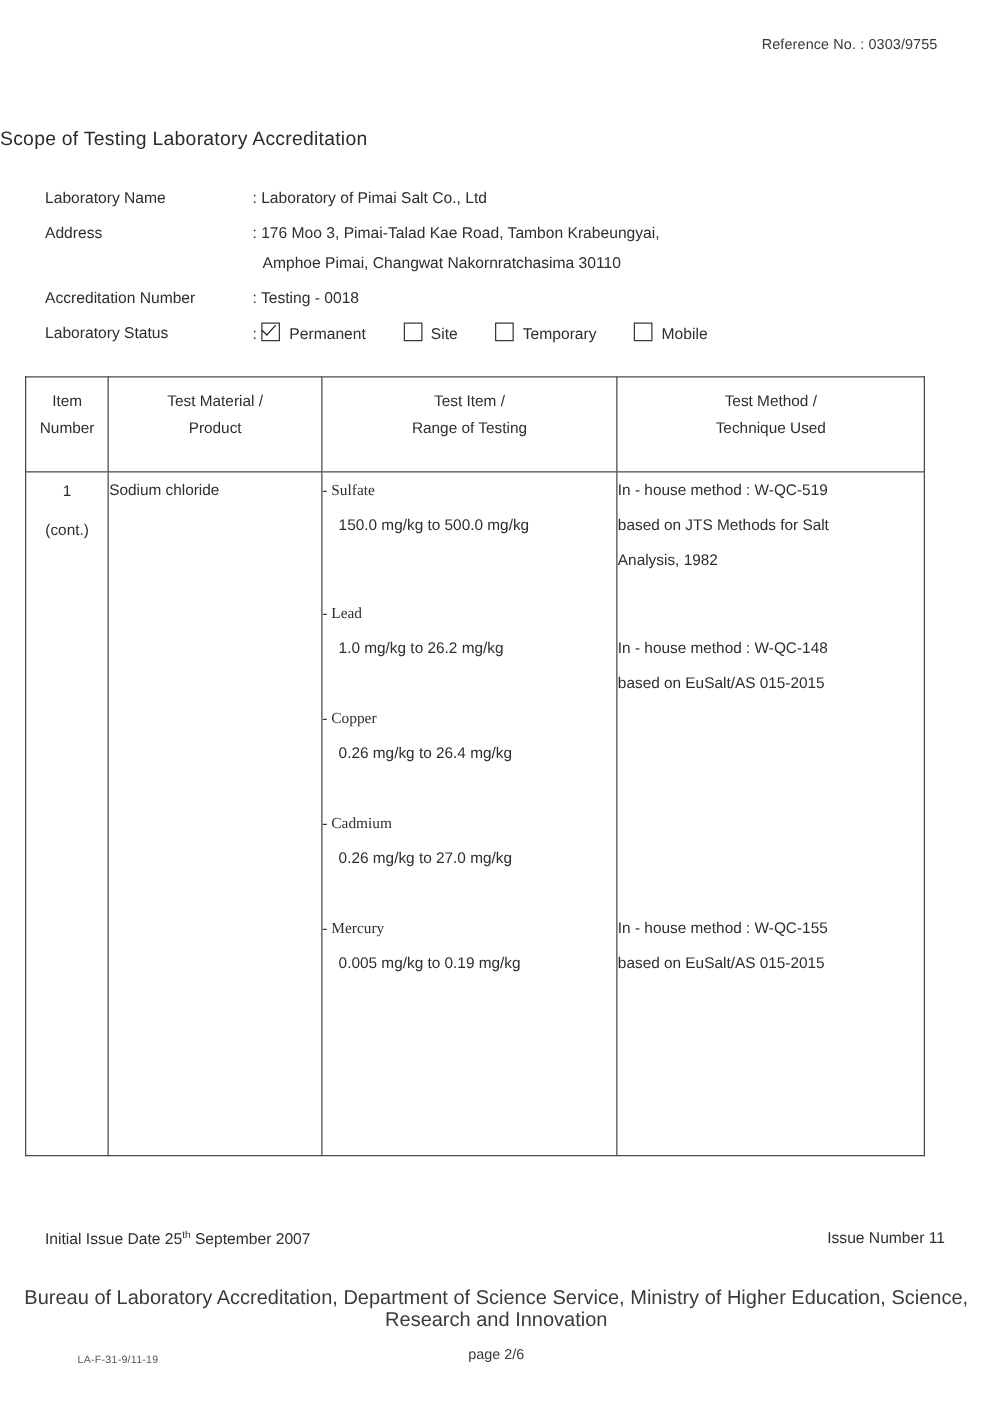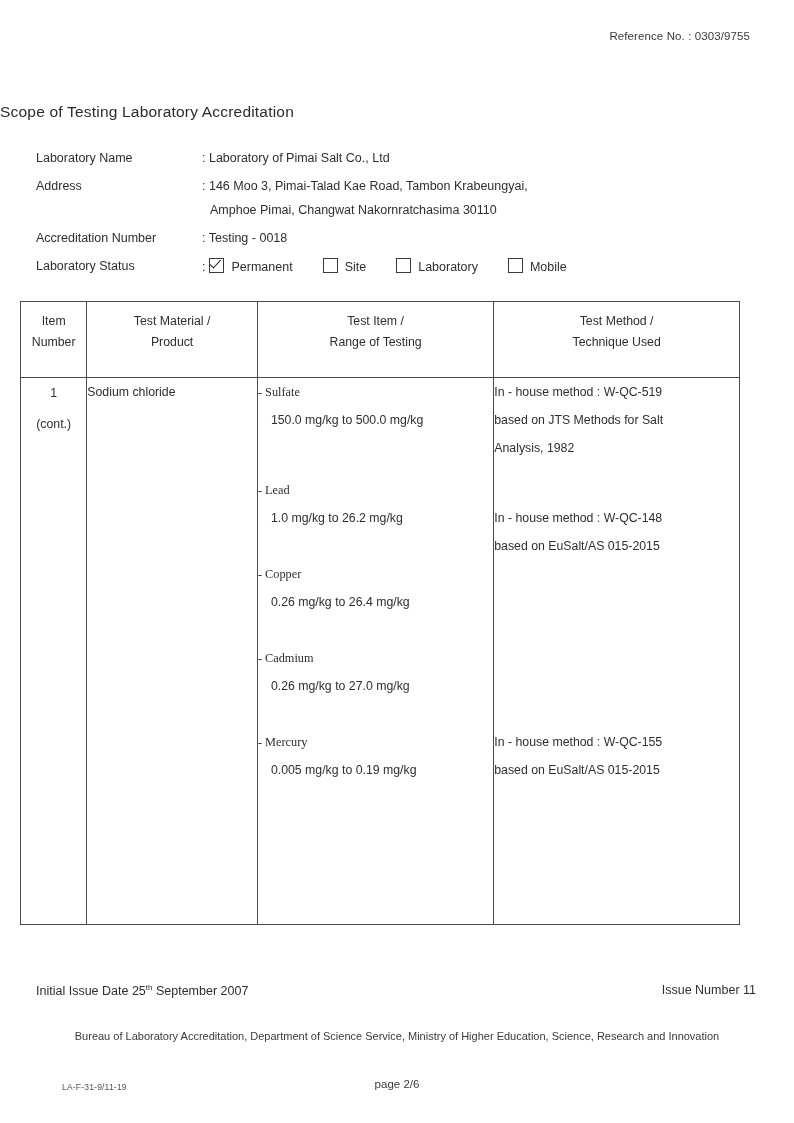--- a/index.html
+++ b/index.html
@@ -167,21 +167,21 @@
   .footer-row .left sup {
     font-size: 8px;
     vertical-align: super;
   }
   .bureau {
     position: absolute;
     top: 1030px;
     left: 0;
     width: 100%;
     text-align: center;
-    font-size: 11px;
+    font-size: 16px;
     color: #3a3a3a;
   }
   .form-code {
     position: absolute;
     top: 1082px;
     left: 62px;
     font-size: 8.5px;
     color: #555;
     letter-spacing: 0.2px;
   }
@@ -206,21 +206,21 @@
 
   <div class="info-block">
 
     <div class="info-row">
       <div class="info-label">Laboratory Name</div>
       <div class="info-value">: Laboratory of Pimai Salt Co., Ltd</div>
     </div>
 
     <div class="info-row">
       <div class="info-label">Address</div>
-      <div class="info-value">: 146 Moo 3, Pimai-Talad Kae Road, Tambon Krabeungyai,</div>
+      <div class="info-value">: 176 Moo 3, Pimai-Talad Kae Road, Tambon Krabeungyai,</div>
     </div>
 
     <div class="info-row cont">
       <div class="info-label"></div>
       <div class="info-value cont-indent">Amphoe Pimai, Changwat Nakornratchasima 30110</div>
     </div>
 
     <div class="info-row">
       <div class="info-label">Accreditation Number</div>
       <div class="info-value">: Testing - 0018</div>
@@ -236,21 +236,21 @@
           <span class="cb-label">Permanent</span>
         </span>
 
         <span class="checkopt">
           <span class="checkbox"></span>
           <span class="cb-label">Site</span>
         </span>
 
         <span class="checkopt">
           <span class="checkbox"></span>
-          <span class="cb-label">Laboratory</span>
+          <span class="cb-label">Temporary</span>
         </span>
 
         <span class="checkopt">
           <span class="checkbox"></span>
           <span class="cb-label">Mobile</span>
         </span>
       </div>
     </div>
 
   </div>

